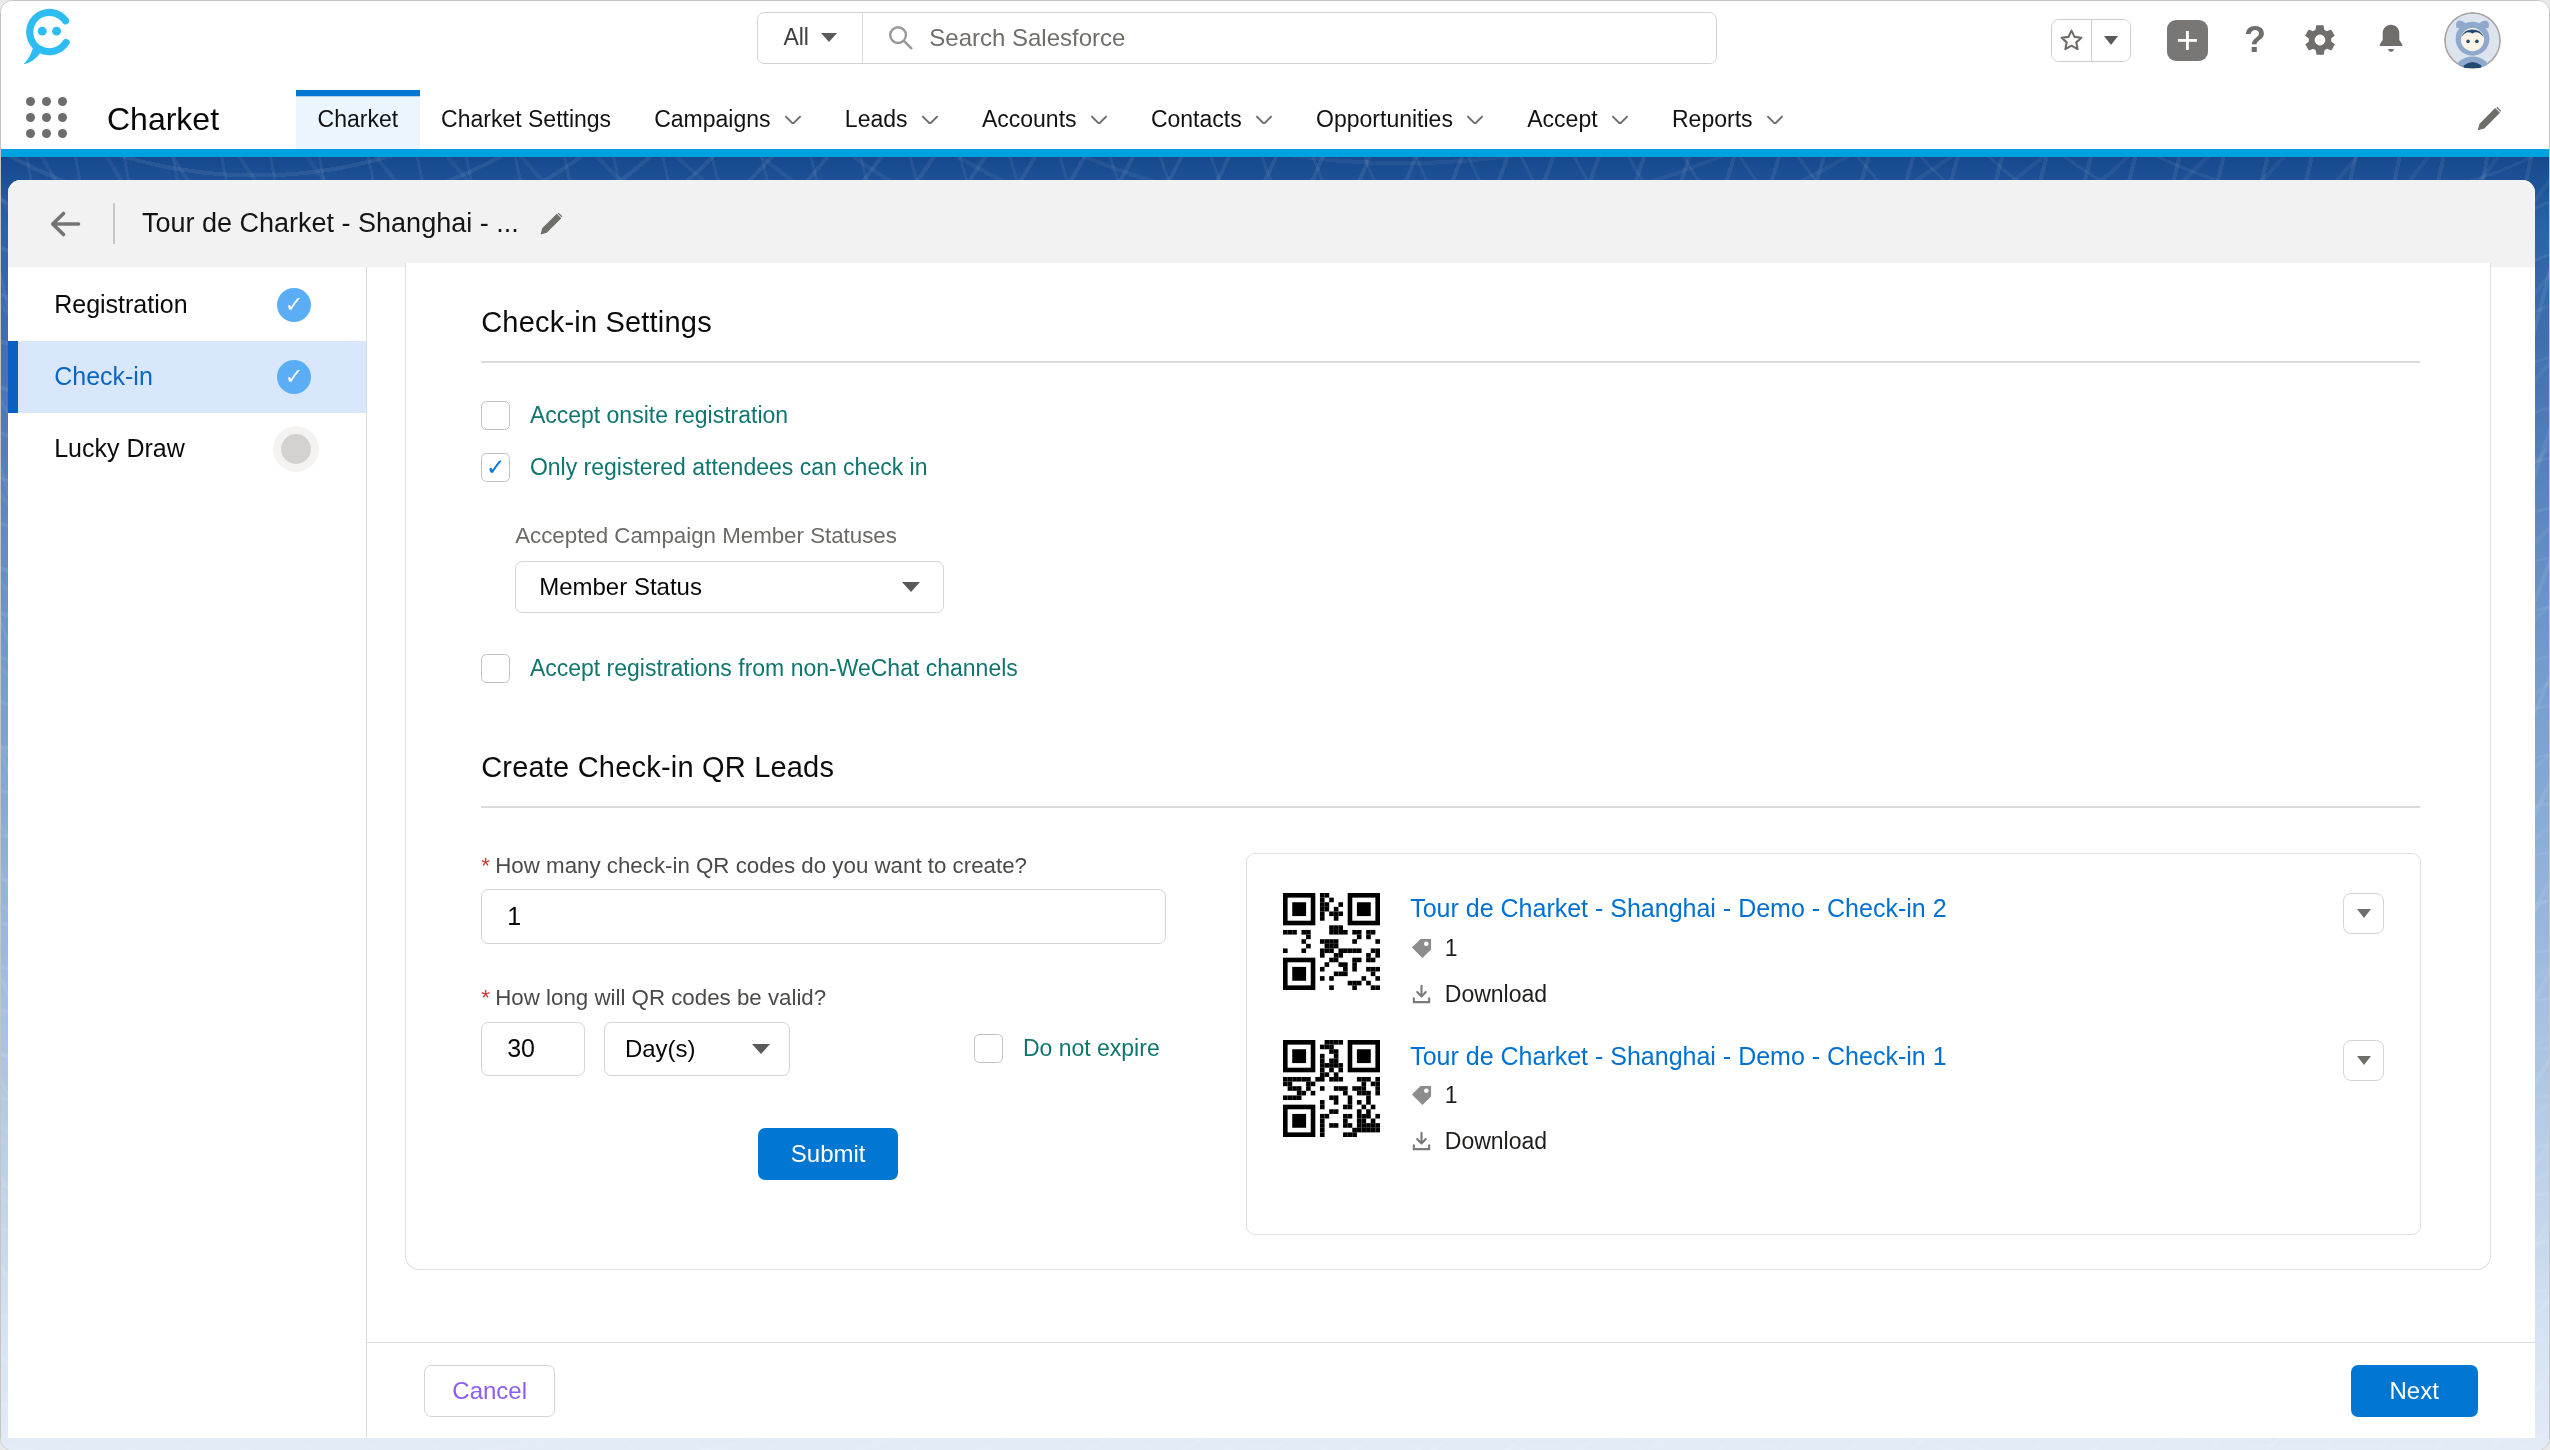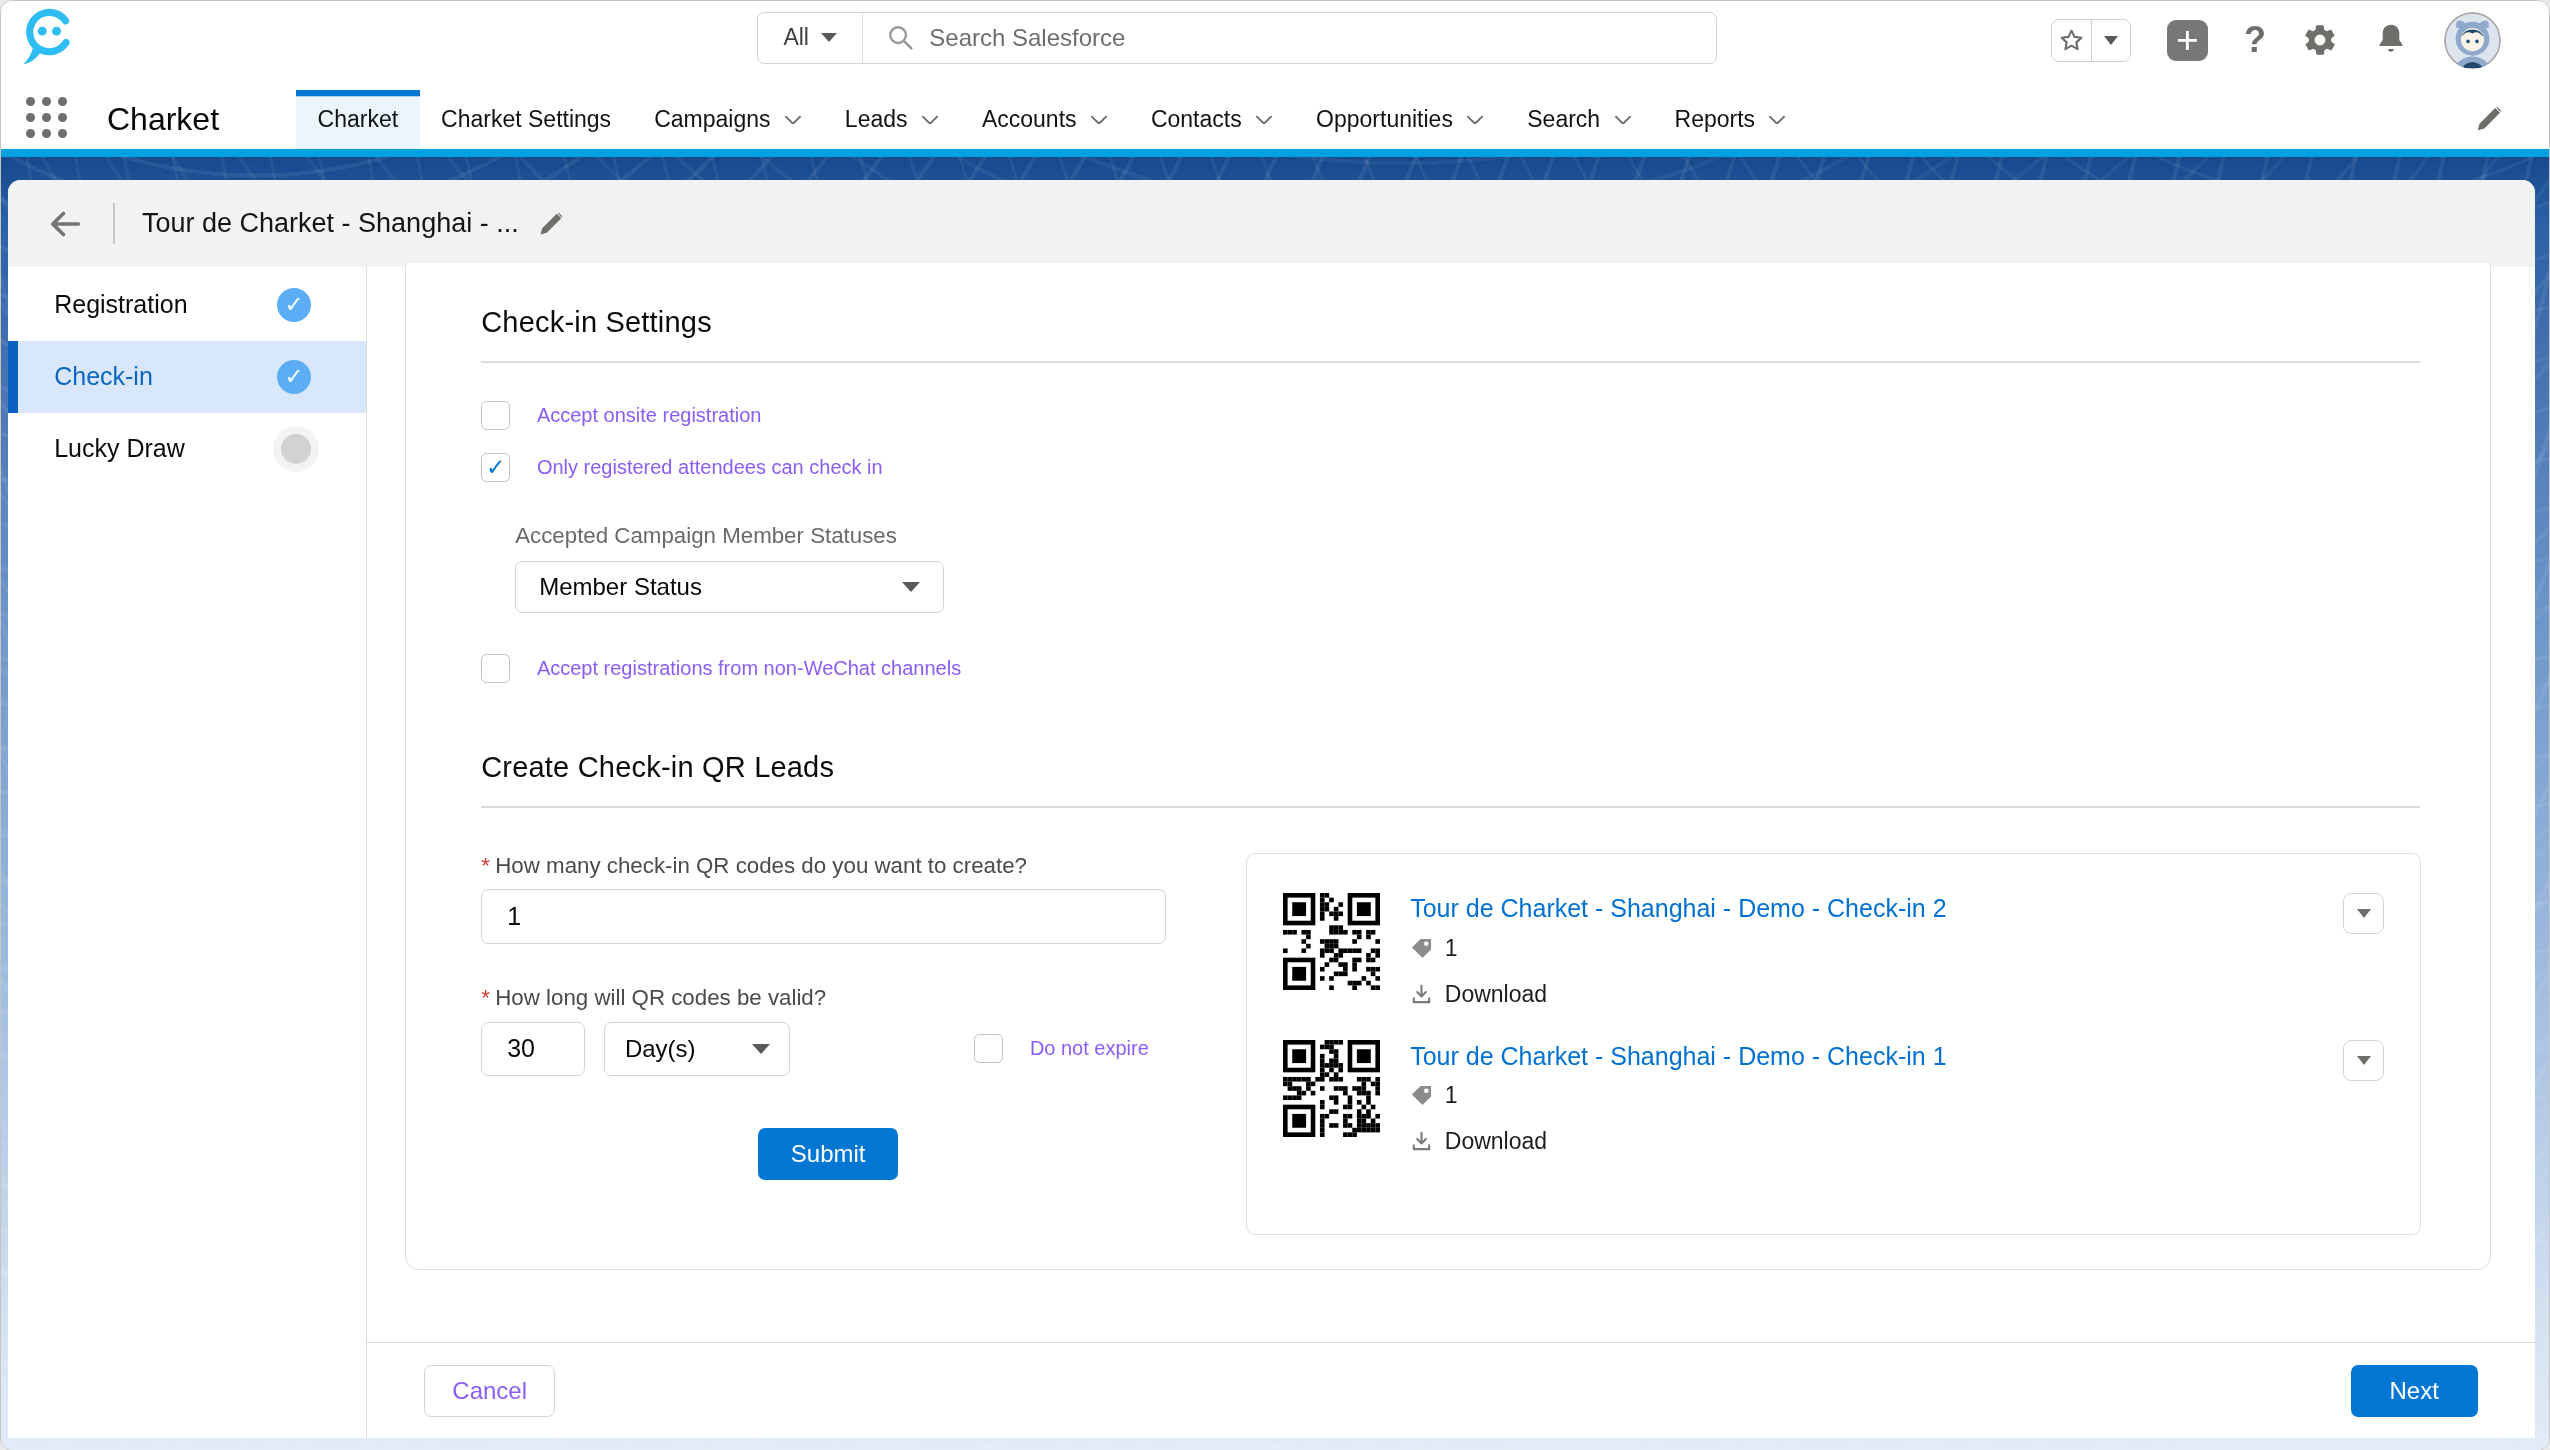--- a/index.html
+++ b/index.html
@@ -70,21 +70,21 @@
   .main-scroll { flex:1; position:relative; }
 
   .card { position:absolute; left:38px; top:-3.6px; width:2086px; height:1007px; border:1.8px solid #e1dfde; border-top:none; border-radius:0 0 14.3px 14.3px; padding:43px 70px 0 75px; background:#fff; }
 
   h2.sec { font-size:29px; font-weight:500; color:#0b0b0b; letter-spacing:0.2px; }
   .rule { height:1.8px; background:#dddbda; margin-top:21.5px; }
 
   .cbrow { display:flex; align-items:center; gap:19.7px; }
   .cb { width:29px; height:29px; border:1.8px solid #c3c1bf; border-radius:5.4px; background:#fff; flex:0 0 auto; display:flex; align-items:center; justify-content:center; cursor:pointer; }
   .cb.checked::after { content:"✓"; font-size:23px; font-weight:700; color:#0176d3; }
-  .cbl { font-size:20px; color:#8b5cf6;margin-left:7px; }
+  .cbl { font-size:23px; color:#0f766e; }
 
   .ms-label { margin:41px 0 0 34px; font-size:22.3px; color:#6b6966; }
   .ms-dd { margin:12.5px 0 0 34px; width:429px; height:52px; border:1.8px solid #d6d4d2; border-radius:7.2px; display:flex; align-items:center; justify-content:space-between; padding:0 23px; font-size:24px; color:#080707; background:#fff; cursor:pointer; }
   .dd-car { width:0; height:0; border-left:9px solid transparent; border-right:9px solid transparent; border-top:10.7px solid #5c5a58; }
 
   .qr-form { position:relative; margin-top:45px; }
   .flabel { font-size:22.3px; color:#4a4a48; display:block; }
   .req { color:#d03a32; margin-right:5.4px; }
   .finput { display:block; margin-top:10.7px; width:685px; height:55px; border:1.8px solid #d6d4d2; border-radius:7.2px; font-size:25px; padding:0 25px; color:#080707; outline:none; font-family:inherit; }
   .lbl2 { margin-top:41px; }
@@ -222,21 +222,21 @@
               <path d="M1 1l7 7 7-7" fill="none" stroke="#706e6b" stroke-width="1.8"></path>
             </svg>
           </div>
         <div class="tab">
             <span>Opportunities</span>
           <svg width="18" height="9.8" viewBox="0 0 16 9">
               <path d="M1 1l7 7 7-7" fill="none" stroke="#706e6b" stroke-width="1.8"></path>
             </svg>
           </div>
         <div class="tab">
-            <span>Search</span>
+            <span>Accept</span>
           <svg width="18" height="9.8" viewBox="0 0 16 9">
               <path d="M1 1l7 7 7-7" fill="none" stroke="#706e6b" stroke-width="1.8"></path>
             </svg>
           </div>
         <div class="tab">
             <span>Reports</span>
           <svg width="18" height="9.8" viewBox="0 0 16 9">
               <path d="M1 1l7 7 7-7" fill="none" stroke="#706e6b" stroke-width="1.8"></path>
             </svg>
           </div>

